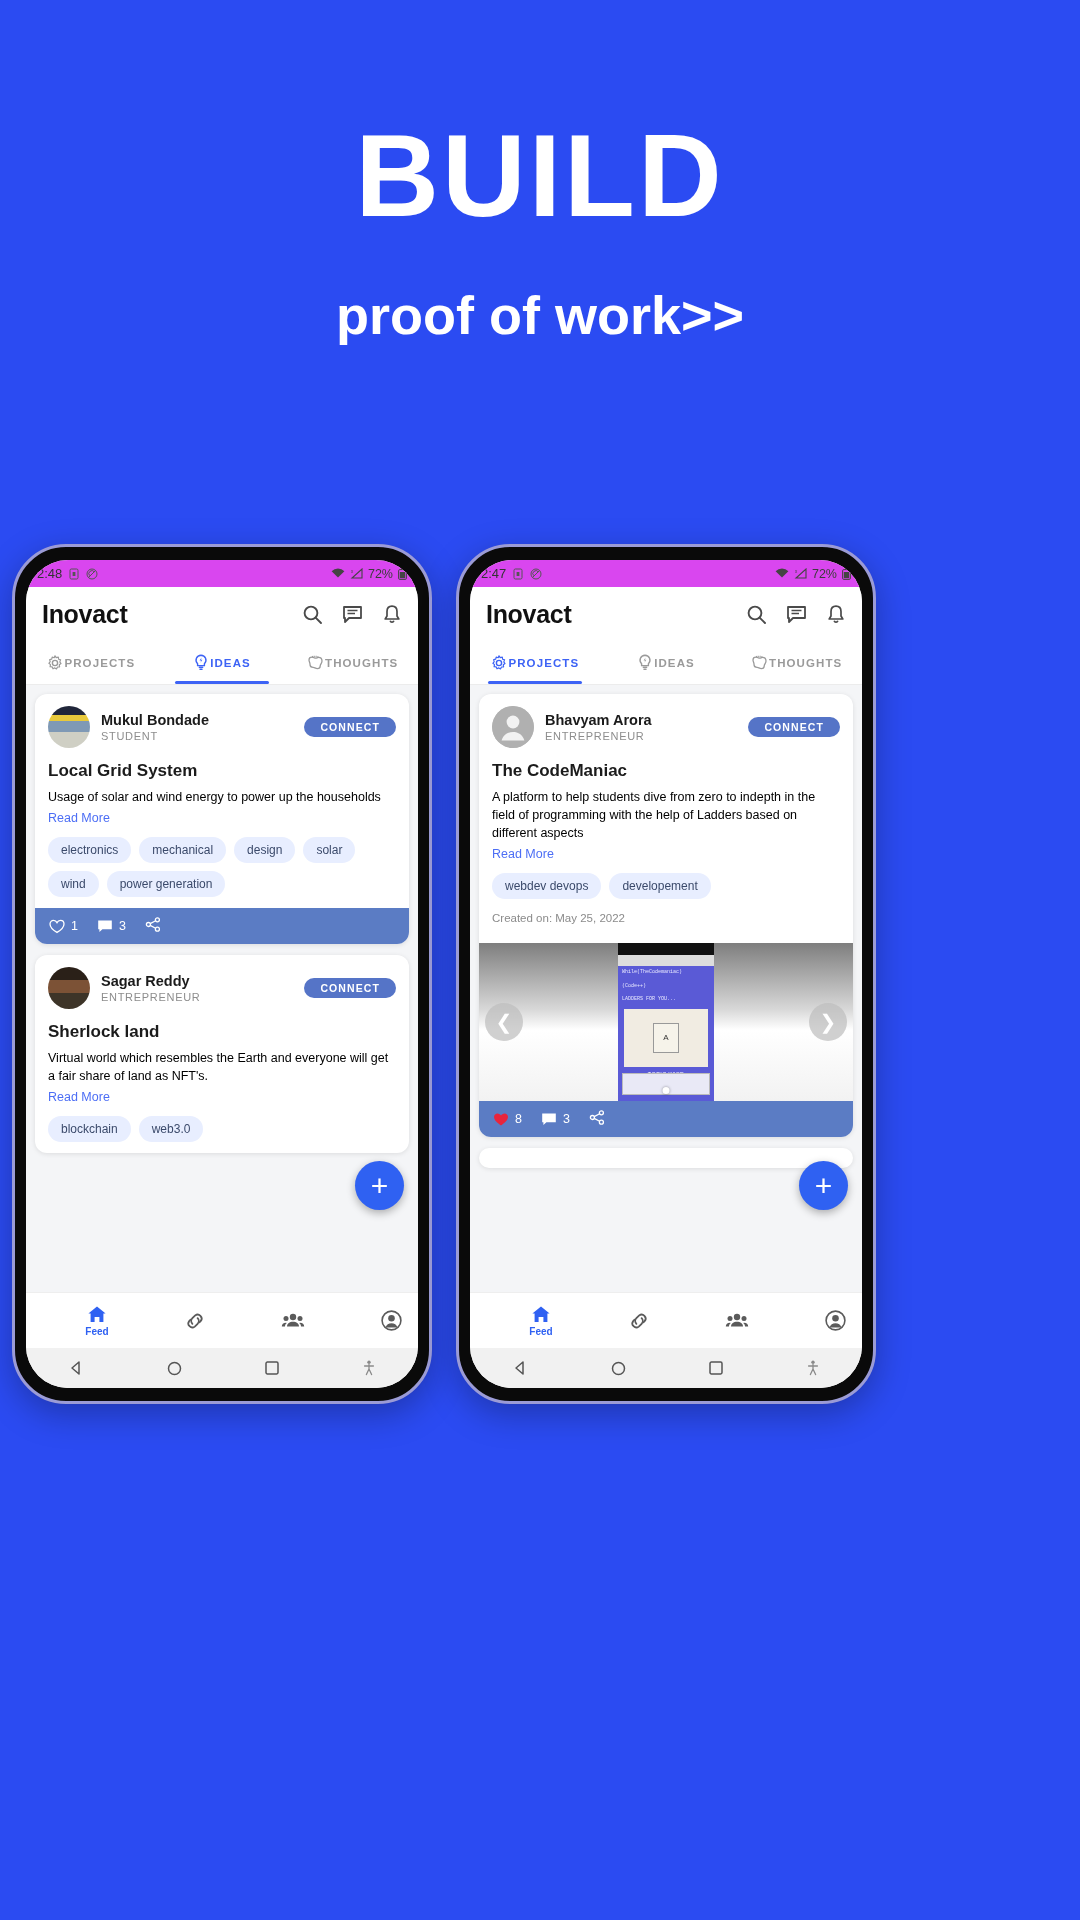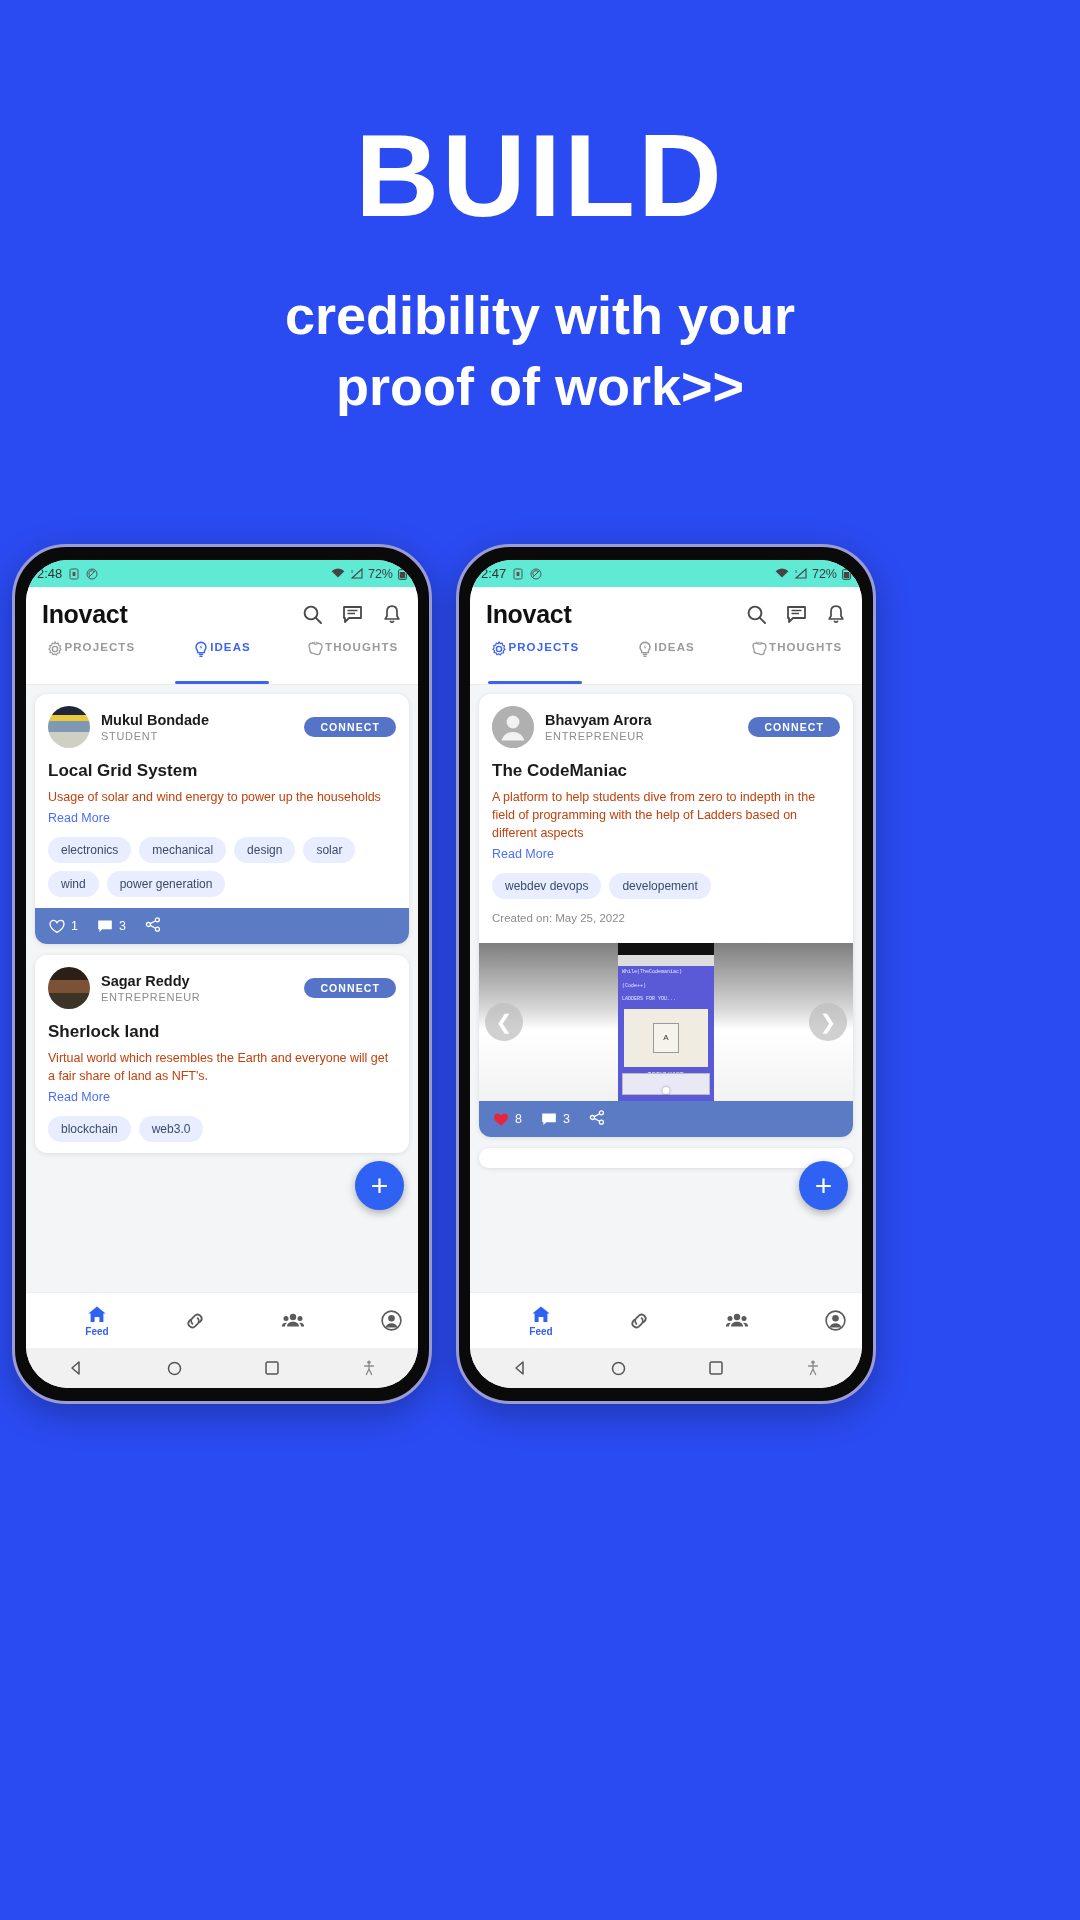--- a/index.html
+++ b/index.html
@@ -62,42 +62,42 @@
     width: 7px; height: 7px; border-radius: 50%;
     background: #1a1030; box-shadow: 0 0 2px #5a3fa8;
   }
 
   
   .statusbar {
     height: 27px; flex: 0 0 27px;
     display: flex; align-items: center;
     padding: 0 11px;
     font-size: 12.5px; color: #3c3c3c;
-    background: #5eead4; position: relative; z-index: 10;
+    background: #d946ef; position: relative; z-index: 10;
   }
   .sb-left { display: flex; align-items: center; gap: 7px; }
   .sb-right { margin-left: auto; display: flex; align-items: center; gap: 5px; }
   .sb-time { font-size: 13px; color: #333; }
   .ico { display: inline-block; line-height: 0; }
 
   
   .appbar {
     flex: 0 0 54px; display: flex; align-items: center;
     padding: 0 16px; background: #fff;
   }
   .brand { font-size: 25px; font-weight: 700; color: #111; letter-spacing: -0.3px; }
   .appbar-actions { margin-left: auto; display: flex; align-items: center; gap: 19px; }
 
   
   .tabs {
     flex: 0 0 44px; display: flex; align-items: stretch;
     background: #fff; border-bottom: 1px solid #ececec;
   }
   .tab {
-    flex: 1; display: flex; align-items: flex-start; justify-content: center;
+    flex: 1; display: flex; align-items: center; justify-content: center;
     gap: 1px; position: relative;
     font-size: 11.5px; letter-spacing: 1.1px; font-weight: 600; color: #9a9a9a;
   }
   .tab.active { color: #3d63F5; }
   .tab.active::after {
     content: ""; position: absolute; left: 14%; right: 14%; bottom: 0;
     height: 3px; background: #3d63F5; border-radius: 2px;
   }
 
   
@@ -123,21 +123,21 @@
   .who { margin-left: 11px; }
   .who-name { font-size: 14.5px; font-weight: 700; color: #1b1b1b; line-height: 1.15; }
   .who-role { font-size: 11px; letter-spacing: .7px; color: #8d8d8d; margin-top: 2px; }
   .connect {
     margin-left: auto;
     background: #5574c7; color: #fff;
     font-size: 10.5px; font-weight: 700; letter-spacing: 1.1px;
     padding: 4px 16px; border-radius: 18px; border: none;
   }
   .post-title { font-size: 17px; font-weight: 700; color: #1b1b1b; margin-top: 13px; }
-  .post-body { font-size: 12.5px; color: #c2410c; line-height: 1.45; margin-top: 7px; }
+  .post-body { font-size: 12.5px; color: #000000; line-height: 1.45; margin-top: 7px; }
   .read-more { font-size: 12.5px; color: #4c6ef5; margin-top: 5px; display: inline-block; }
   .tags { display: flex; flex-wrap: wrap; gap: 8px; margin-top: 11px; }
   .tag {
     background: #e8eeff; color: #3b4a6b;
     font-size: 12px; padding: 6px 13px; border-radius: 16px;
   }
   .created { font-size: 11.5px; color: #8b8b8b; margin-top: 13px; }
 
   .media {
     margin-top: 8px; height: 158px; position: relative;
@@ -213,21 +213,20 @@
   }
 </style>
 </head>
 <body>
 
 <div class="stage">
 
   <div class="hero">
     <div class="hero-title">BUILD</div>
     <div class="hero-sub">
-      <div>credibility with your</div>
       <div>proof of work&gt;&gt;</div>
     </div>
   </div>
 
   <div class="phone left">
     <div class="screen">
       <div class="notch">
           <div class="cam"></div>
         </div>
 

